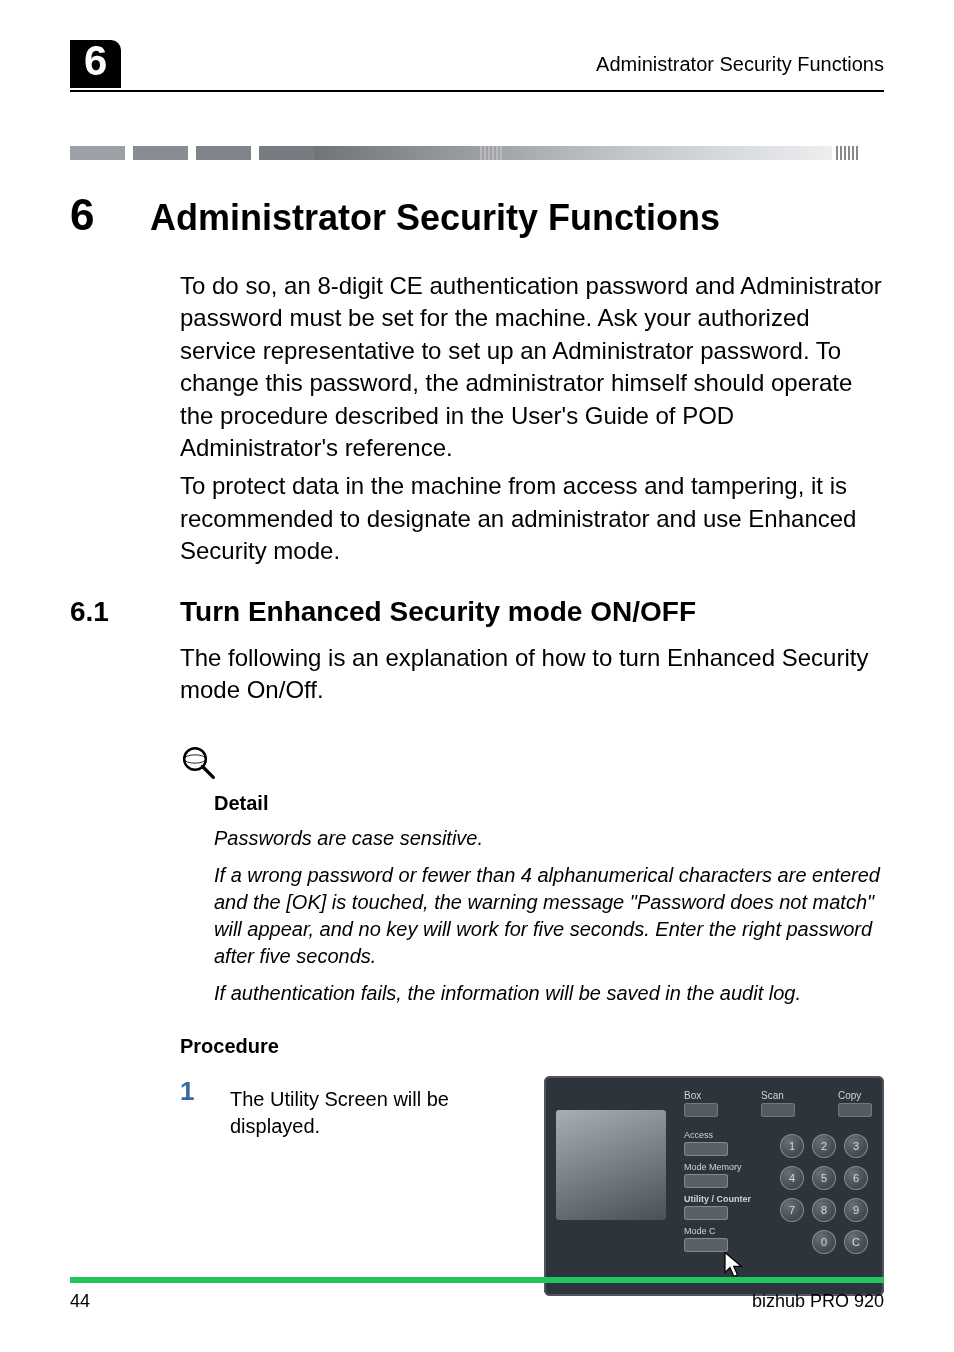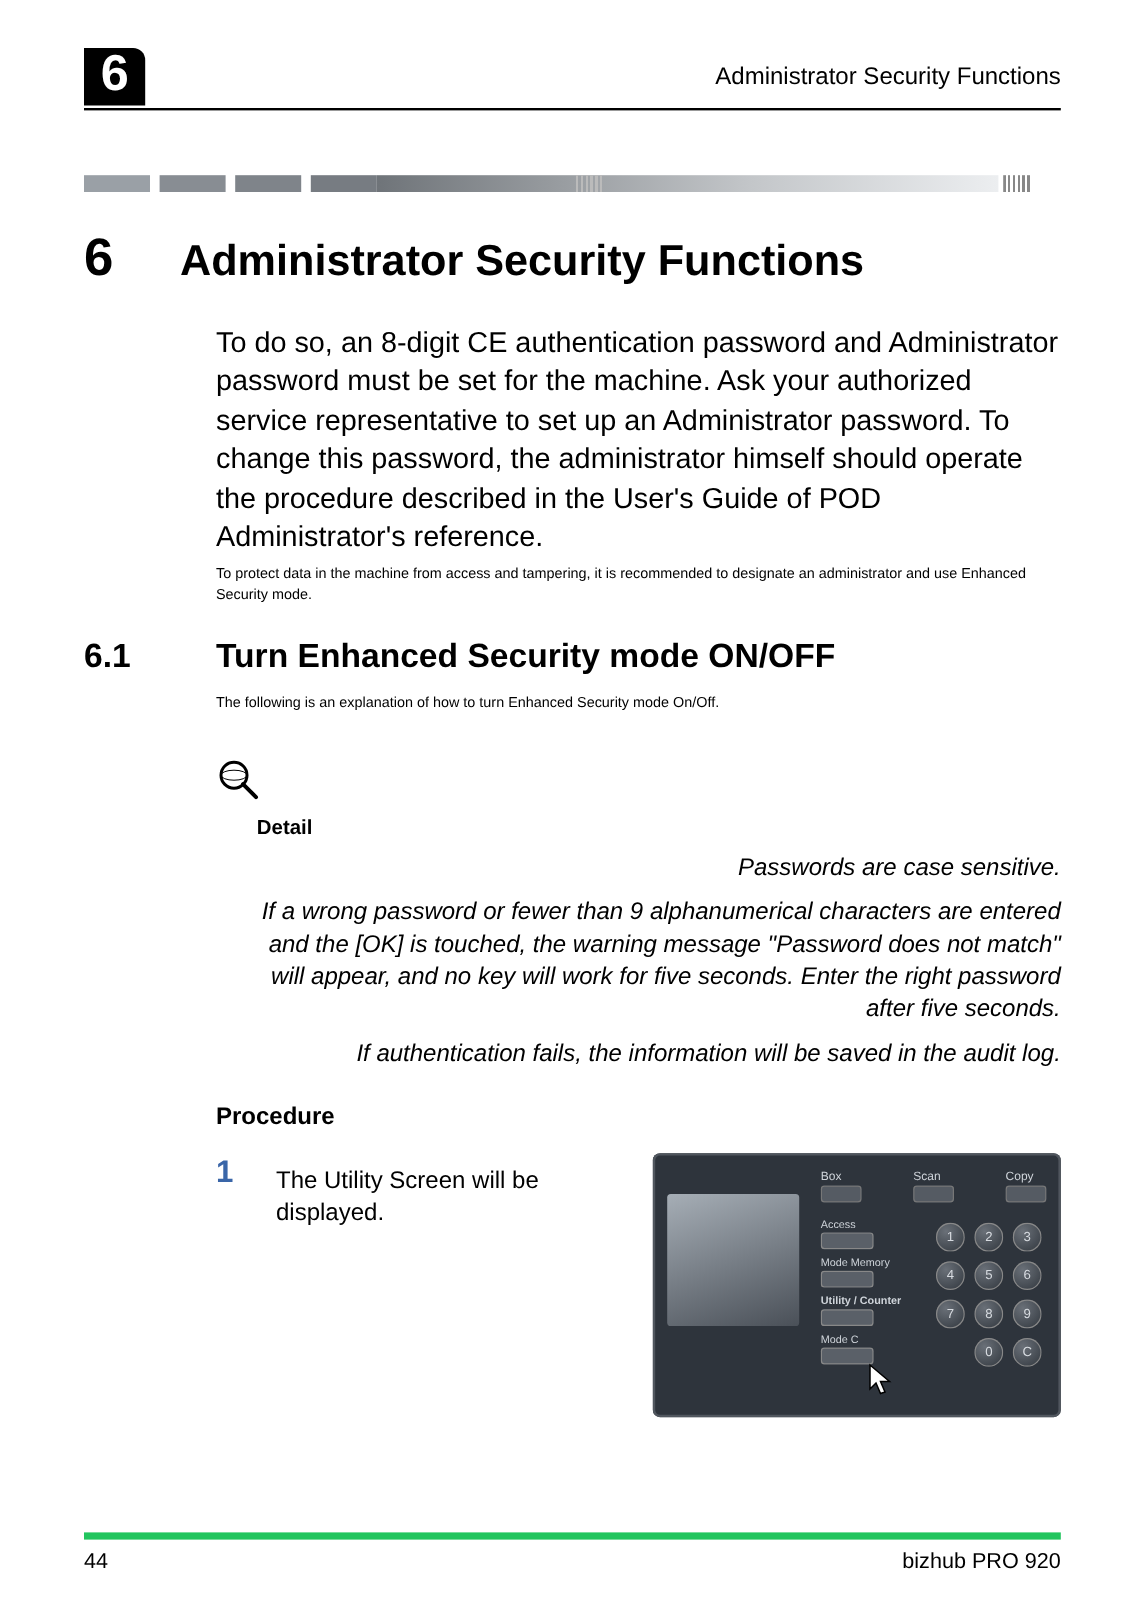--- a/index.html
+++ b/index.html
@@ -24,31 +24,31 @@
   .db-hatch2 { width: 24px; height: 14px; background: repeating-linear-gradient(90deg, #bbb 0 2px, transparent 2px 4px); margin-left: auto; }
 
   
   .chapter-row { display: flex; align-items: baseline; margin-bottom: 30px; }
   .chapter-num { font-size: 44px; font-weight: bold; width: 80px; }
   .chapter-title { font-size: 36px; font-weight: bold; line-height: 1.1; }
 
   
   .body-col { padding-left: 110px; }
   .para { font-size: 24px; line-height: 1.35; margin-bottom: 6px; }
-  .para2 { font-size: 12px; line-height: 1.35; margin-bottom: 20px; }
+  .para2 { font-size: 24px; line-height: 1.35; margin-bottom: 20px; }
 
   
   .section-row { display: flex; align-items: baseline; margin-top: 28px; margin-bottom: 14px; }
   .section-num { font-size: 28px; font-weight: bold; width: 110px; }
   .section-title { font-size: 28px; font-weight: bold; }
 
   
   .mag-icon { width: 40px; height: 40px; margin: 18px 0 4px 0; }
-  .detail-h { font-weight: bold; font-size: 17px; margin-left: 34px; }
-  .italic { font-style: italic; font-size: 20px; line-height: 1.35; margin: 10px 0 0 34px; text-align: right; }
+  .detail-h { font-weight: bold; font-size: 20px; margin-left: 34px; }
+  .italic { font-style: italic; font-size: 20px; line-height: 1.35; margin: 10px 0 0 34px; }
 
   
   .proc-h { font-weight: bold; font-size: 20px; margin-top: 28px; }
   .step-row { display: flex; margin-top: 18px; gap: 20px; }
   .step-num { font-size: 26px; font-weight: bold; color: #3a66a8; width: 30px; flex-shrink: 0; }
   .step-text { font-size: 20px; line-height: 1.35; flex: 1; padding-right: 10px; }
   .step-sub { margin-top: 10px; }
 
   
   .panel-wrap { width: 340px; flex-shrink: 0; }
@@ -107,21 +107,21 @@
     <p class="para2">The following is an explanation of how to turn Enhanced Security mode On/Off.</p>
 
     
     <svg class="mag-icon" viewBox="0 0 48 48">
       <circle cx="18" cy="18" r="13" fill="none" stroke="#000" stroke-width="3"></circle>
       <ellipse cx="18" cy="18" rx="13" ry="5" fill="none" stroke="#000" stroke-width="1"></ellipse>
       <line x1="27" y1="27" x2="40" y2="40" stroke="#000" stroke-width="4" stroke-linecap="round"></line>
     </svg>
     <div class="detail-h">Detail</div>
     <p class="italic">Passwords are case sensitive.</p>
-    <p class="italic">If a wrong password or fewer than 9 alphanumerical characters are entered and the [OK] is touched, the warning message "Password does not match" will appear, and no key will work for five seconds. Enter the right password after five seconds.</p>
+    <p class="italic">If a wrong password or fewer than 4 alphanumerical characters are entered and the [OK] is touched, the warning message "Password does not match" will appear, and no key will work for five seconds. Enter the right password after five seconds.</p>
     <p class="italic">If authentication fails, the information will be saved in the audit log.</p>
 
     
     <div class="proc-h">Procedure</div>
 
     <div class="step-row">
       <div class="step-num">1</div>
       <div class="step-text">
         <div class="step-sub">The Utility Screen will be displayed.</div>
       </div>

